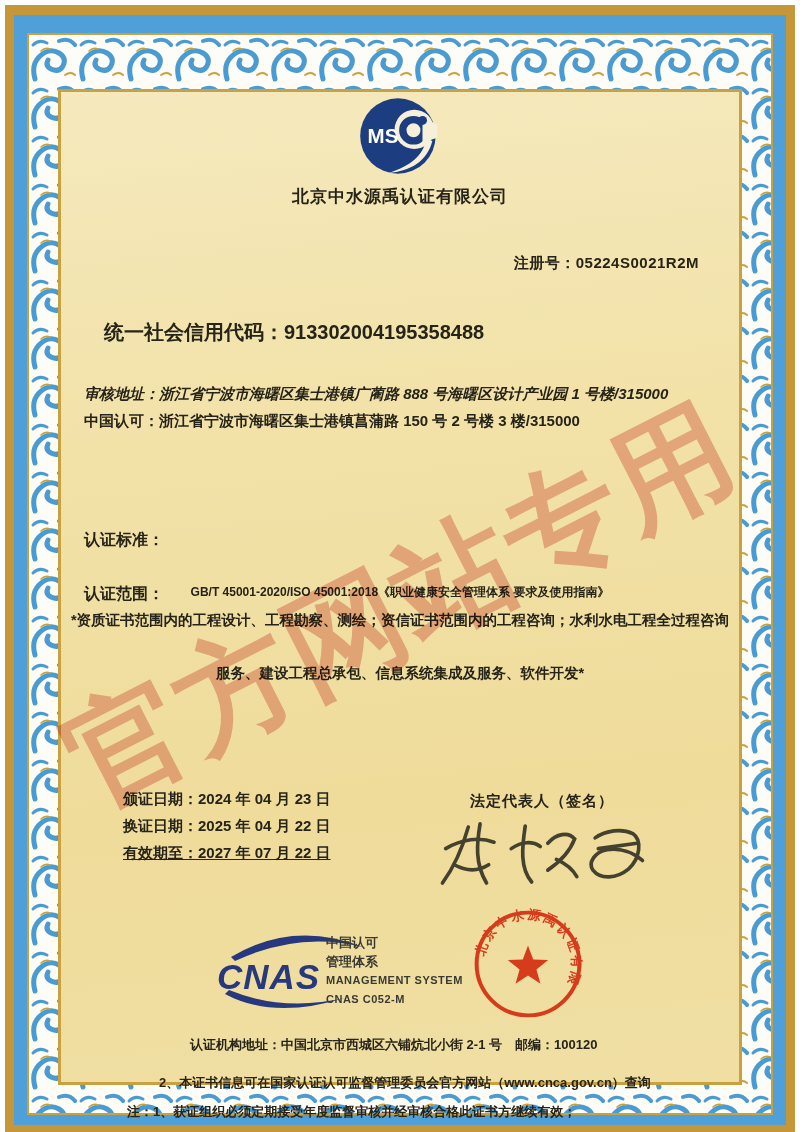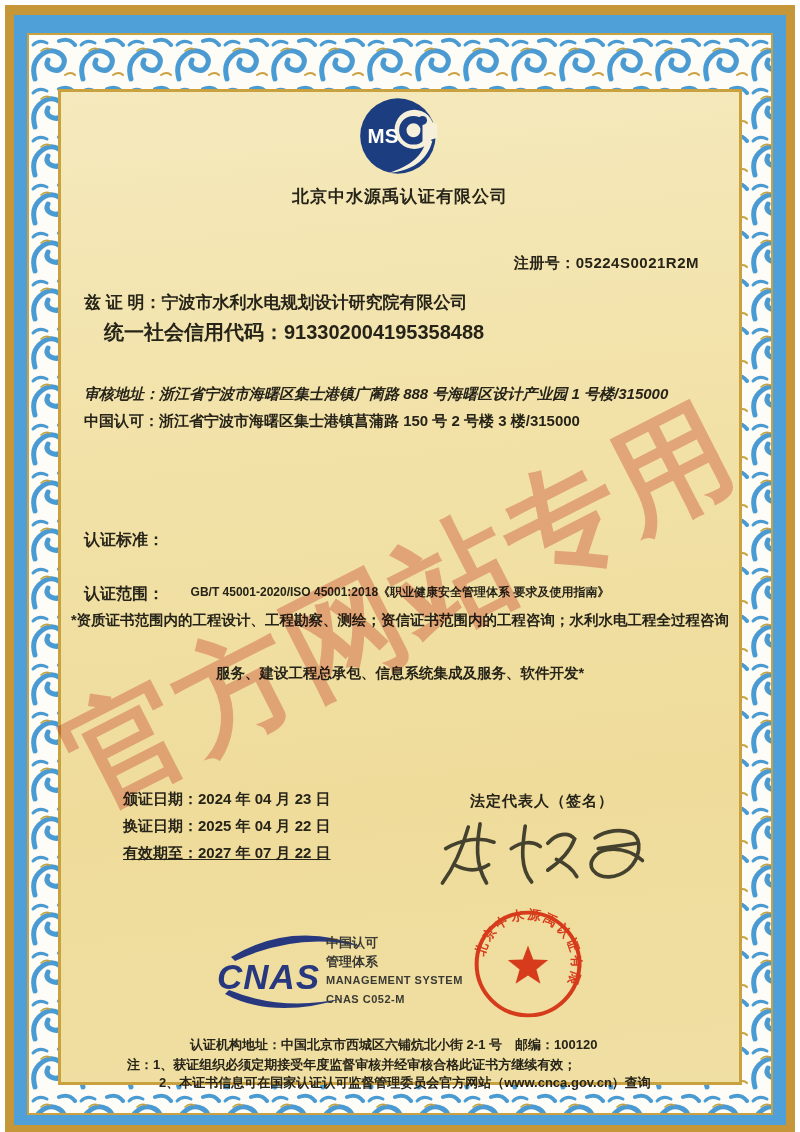--- a/index.html
+++ b/index.html
@@ -31,21 +31,21 @@
   .drow{left:62px;font-size:15px;}
   .d1{top:698px;} .d2{top:725px;} .d3{top:752px;text-decoration:underline;}
   .legal{top:700px;left:409px;font-size:15px;letter-spacing:1px;}
   .sig{left:375px;top:722px;width:215px;height:80px;}
   .msclogo{left:288px;top:3px;width:106px;height:82px;}
   .cnaslogo{left:150px;top:838px;width:168px;height:80px;}
   .cnastext{left:265px;top:841px;font-size:13px;line-height:19px;color:#3a3a34;}
   .cnastext .en{font-size:11px;letter-spacing:.5px;}
   .seal{left:405px;top:810px;width:124px;height:124px;z-index:4;}
   .footer1{top:944px;left:129px;font-size:13px;}
-  .note1{top:964px;left:66px;font-size:13px;}
+  .note1{top:1011px;left:66px;font-size:13px;}
   .note2{top:982px;left:98px;font-size:13px;}
   .watermark{position:absolute;left:-26px;top:448px;width:730px;height:130px;line-height:130px;
              font-size:118px;font-weight:700;letter-spacing:4px;white-space:nowrap;
              color:#e0837e;opacity:.55;mix-blend-mode:multiply;
              transform:rotate(-27deg);transform-origin:50% 50%;
              pointer-events:none;z-index:5;text-align:center;}
 </style>
 </head>
 <body>
 
@@ -82,23 +82,20 @@
       <circle cx="80" cy="31" r="5.5" fill="#1c3e80"></circle>
       <text x="13" y="58" font-size="25" font-weight="bold" fill="#ffffff">MS</text>
     </svg>
 
     <div class="abs ctr b issuer">北京中水源禹认证有限公司</div>
 
     <div class="abs b regno">
       <span>注册号：</span><span>05224S0021R2M</span>
     </div>
 
-    <div class="abs b certify">
-      <span>兹 证 明：</span><span>宁波市水利水电规划设计研究院有限公司</span>
-    </div>
     <div class="abs b credit">
       <span>统一社会信用代码：</span><span>913302004195358488</span>
     </div>
 
     <div class="abs b addr1">
       <span>审核地址：</span><span>浙江省宁波市海曙区集士港镇广蔺路 888 号海曙区设计产业园 1 号楼/315000</span>
     </div>
     <div class="abs b addr2">
       <span>中国认可：</span><span>浙江省宁波市海曙区集士港镇菖蒲路 150 号 2 号楼 3 楼/315000</span>
     </div>

